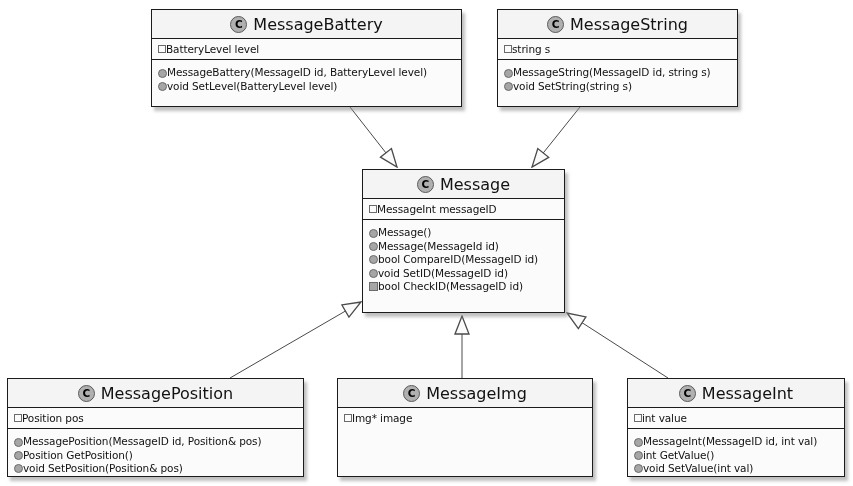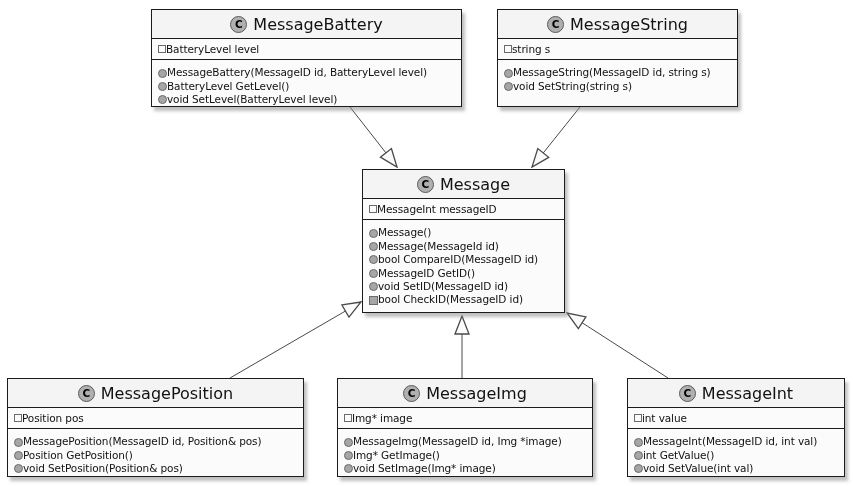--- a/index.html
+++ b/index.html
@@ -119,24 +119,20 @@
           <span class="mtext">BatteryLevel level</span>
         </div>
       </div>
       <div class="uml-methods">
         <div class="member">
           <span class="micon circle-filled"></span>
           <span class="mtext">MessageBattery(MessageID id, BatteryLevel level)</span>
         </div>
         <div class="member">
           <span class="micon circle-filled"></span>
-          <span class="mtext">BatteryLevel GetLevel()</span>
-        </div>
-        <div class="member">
-          <span class="micon circle-filled"></span>
           <span class="mtext">void SetLevel(BatteryLevel level)</span>
         </div>
       </div>
     </div>
     <div class="uml-class" style="left: 497px; top: 9px; width: 241px; height: 98px;">
       <div class="uml-header">
         <span class="stereo">C</span>
         <span class="cname">MessageString</span>
       </div>
       <div class="uml-attrs">
@@ -172,24 +168,20 @@
           <span class="micon circle-filled"></span>
           <span class="mtext">Message()</span>
         </div>
         <div class="member">
           <span class="micon circle-filled"></span>
           <span class="mtext">Message(MessageId id)</span>
         </div>
         <div class="member">
           <span class="micon circle-filled"></span>
           <span class="mtext">bool CompareID(MessageID id)</span>
-        </div>
-        <div class="member">
-          <span class="micon circle-filled"></span>
-          <span class="mtext">MessageID GetID()</span>
         </div>
         <div class="member">
           <span class="micon circle-filled"></span>
           <span class="mtext">void SetID(MessageID id)</span>
         </div>
         <div class="member">
           <span class="micon square-filled"></span>
           <span class="mtext">bool CheckID(MessageID id)</span>
         </div>
       </div>
@@ -222,34 +214,20 @@
     </div>
     <div class="uml-class" style="left: 337px; top: 378px; width: 256px; height: 99px;">
       <div class="uml-header">
         <span class="stereo">C</span>
         <span class="cname">MessageImg</span>
       </div>
       <div class="uml-attrs">
         <div class="member">
           <span class="micon square-outline"></span>
           <span class="mtext">Img* image</span>
-        </div>
-      </div>
-      <div class="uml-methods">
-        <div class="member">
-          <span class="micon circle-filled"></span>
-          <span class="mtext">MessageImg(MessageID id, Img *image)</span>
-        </div>
-        <div class="member">
-          <span class="micon circle-filled"></span>
-          <span class="mtext">Img* GetImage()</span>
-        </div>
-        <div class="member">
-          <span class="micon circle-filled"></span>
-          <span class="mtext">void SetImage(Img* image)</span>
         </div>
       </div>
     </div>
     <div class="uml-class" style="left: 627px; top: 378px; width: 218px; height: 99px;">
       <div class="uml-header">
         <span class="stereo">C</span>
         <span class="cname">MessageInt</span>
       </div>
       <div class="uml-attrs">
         <div class="member">

